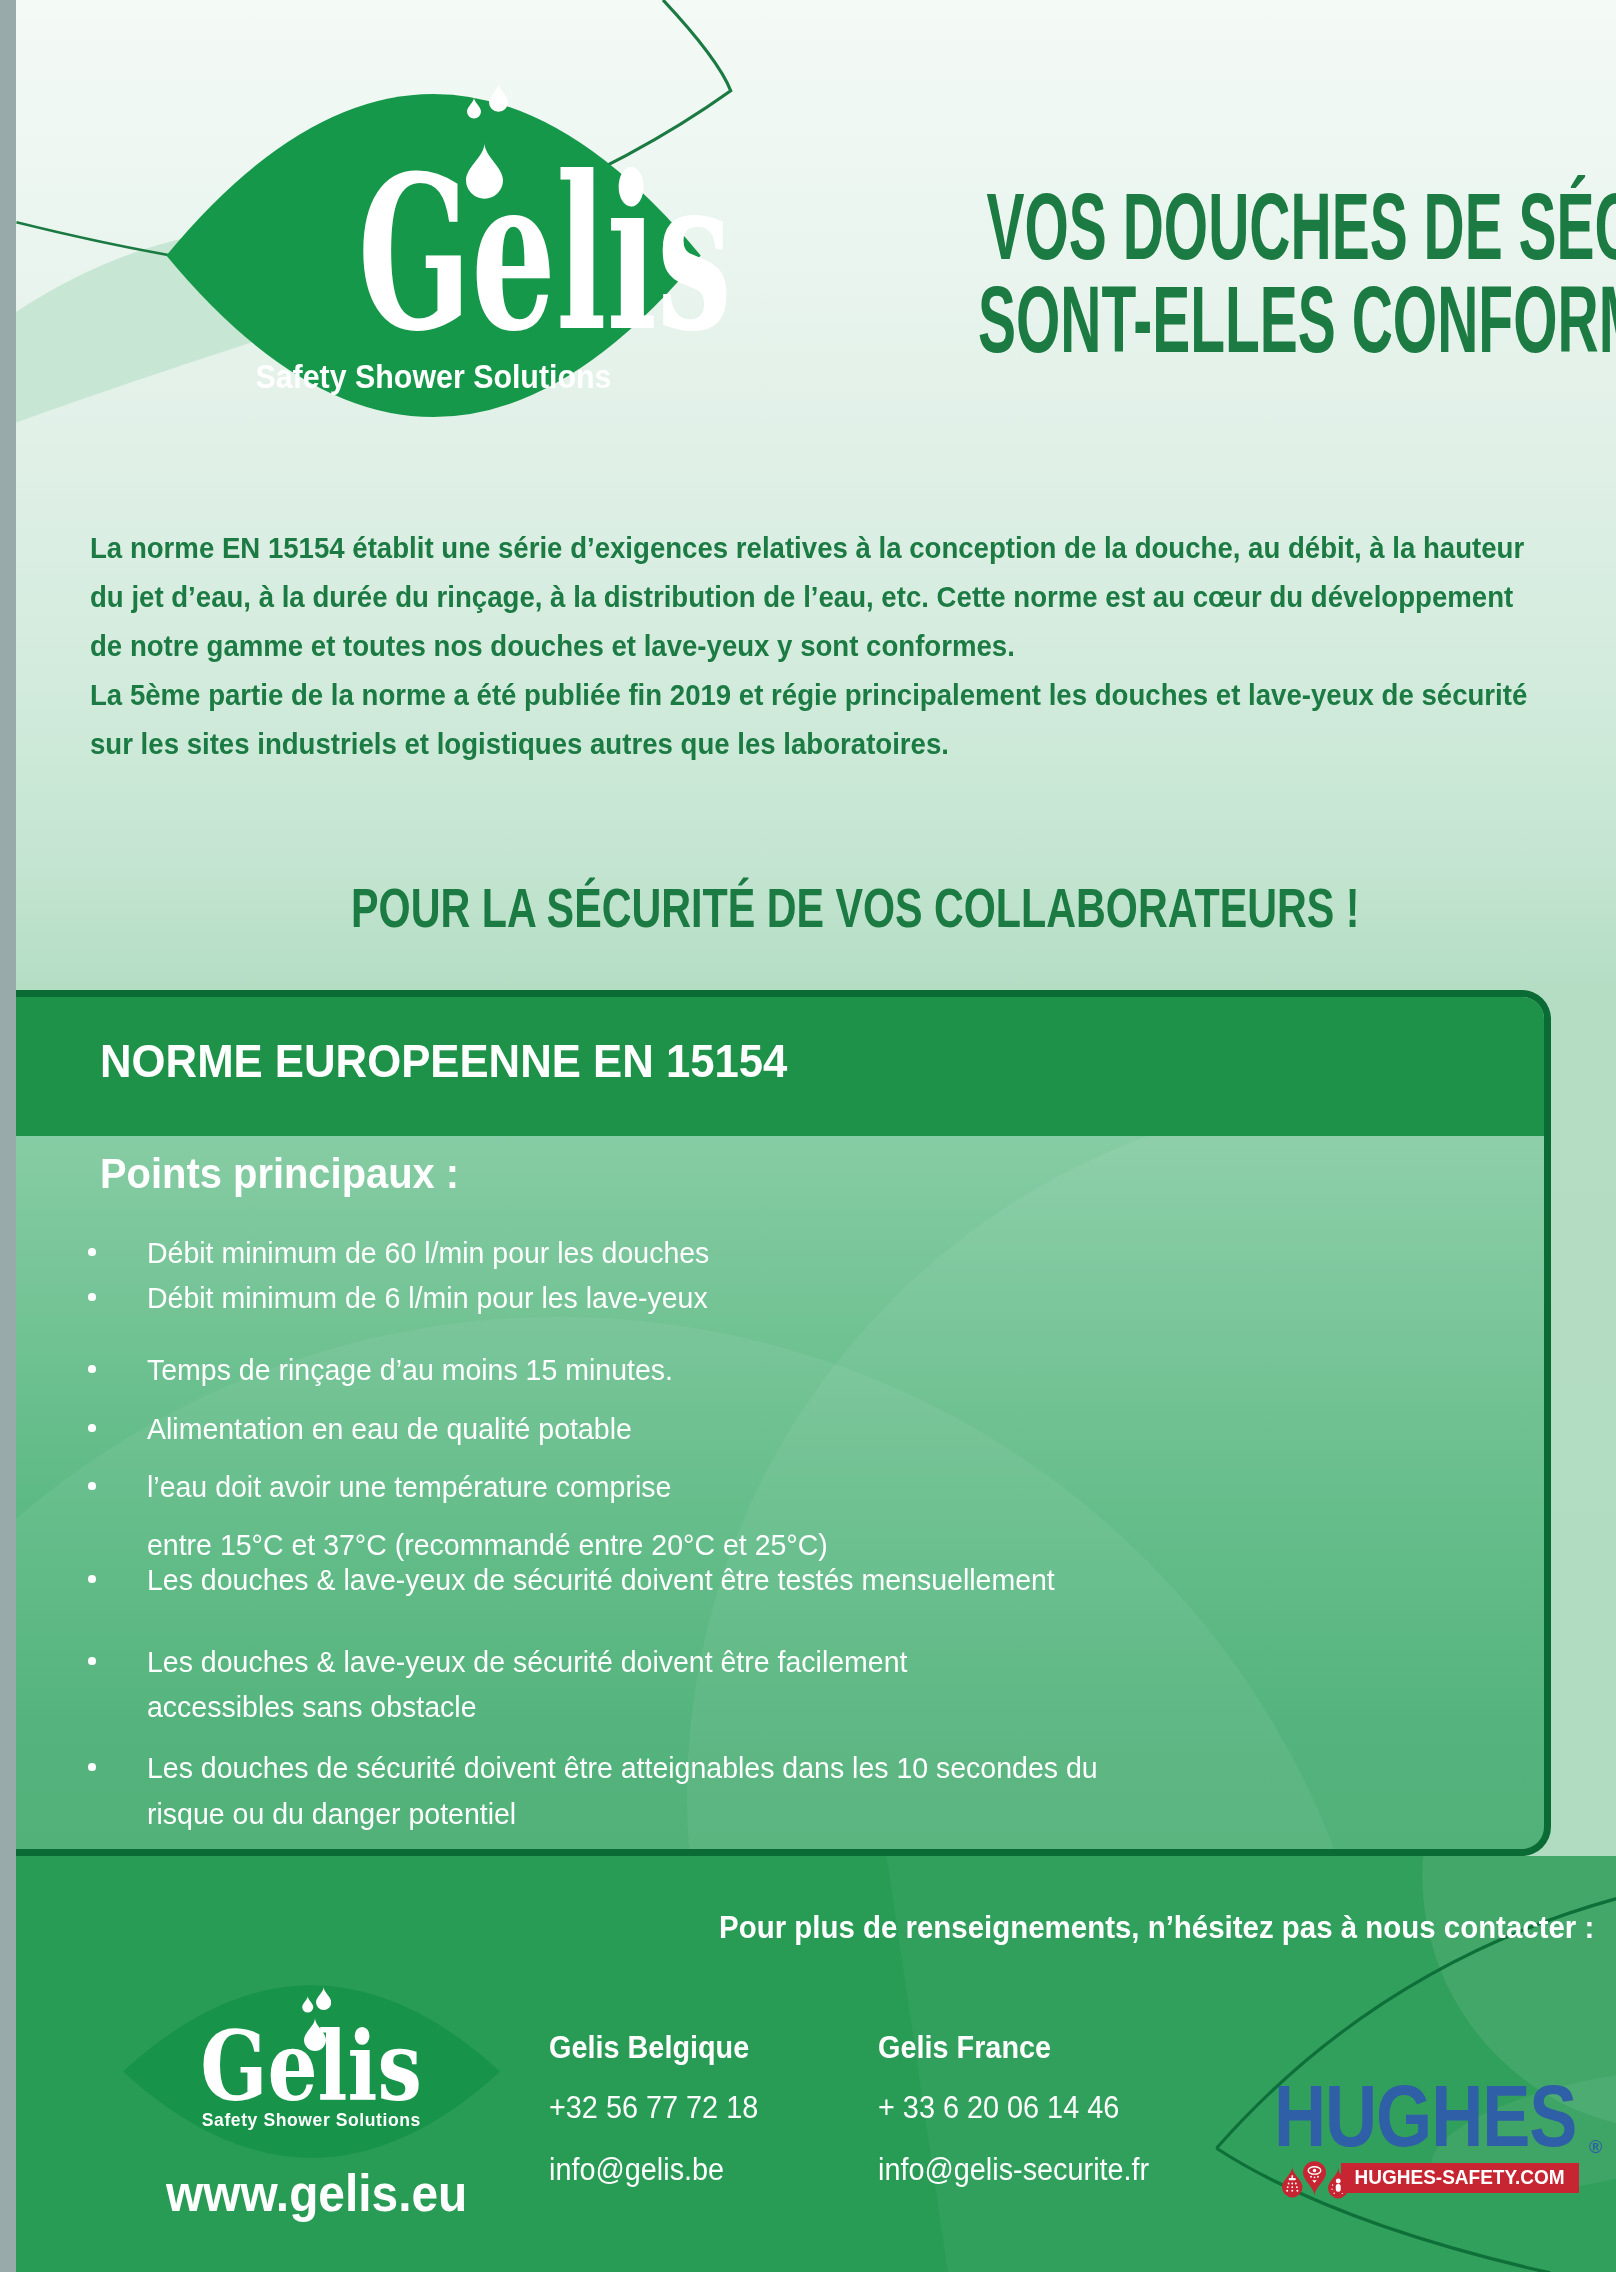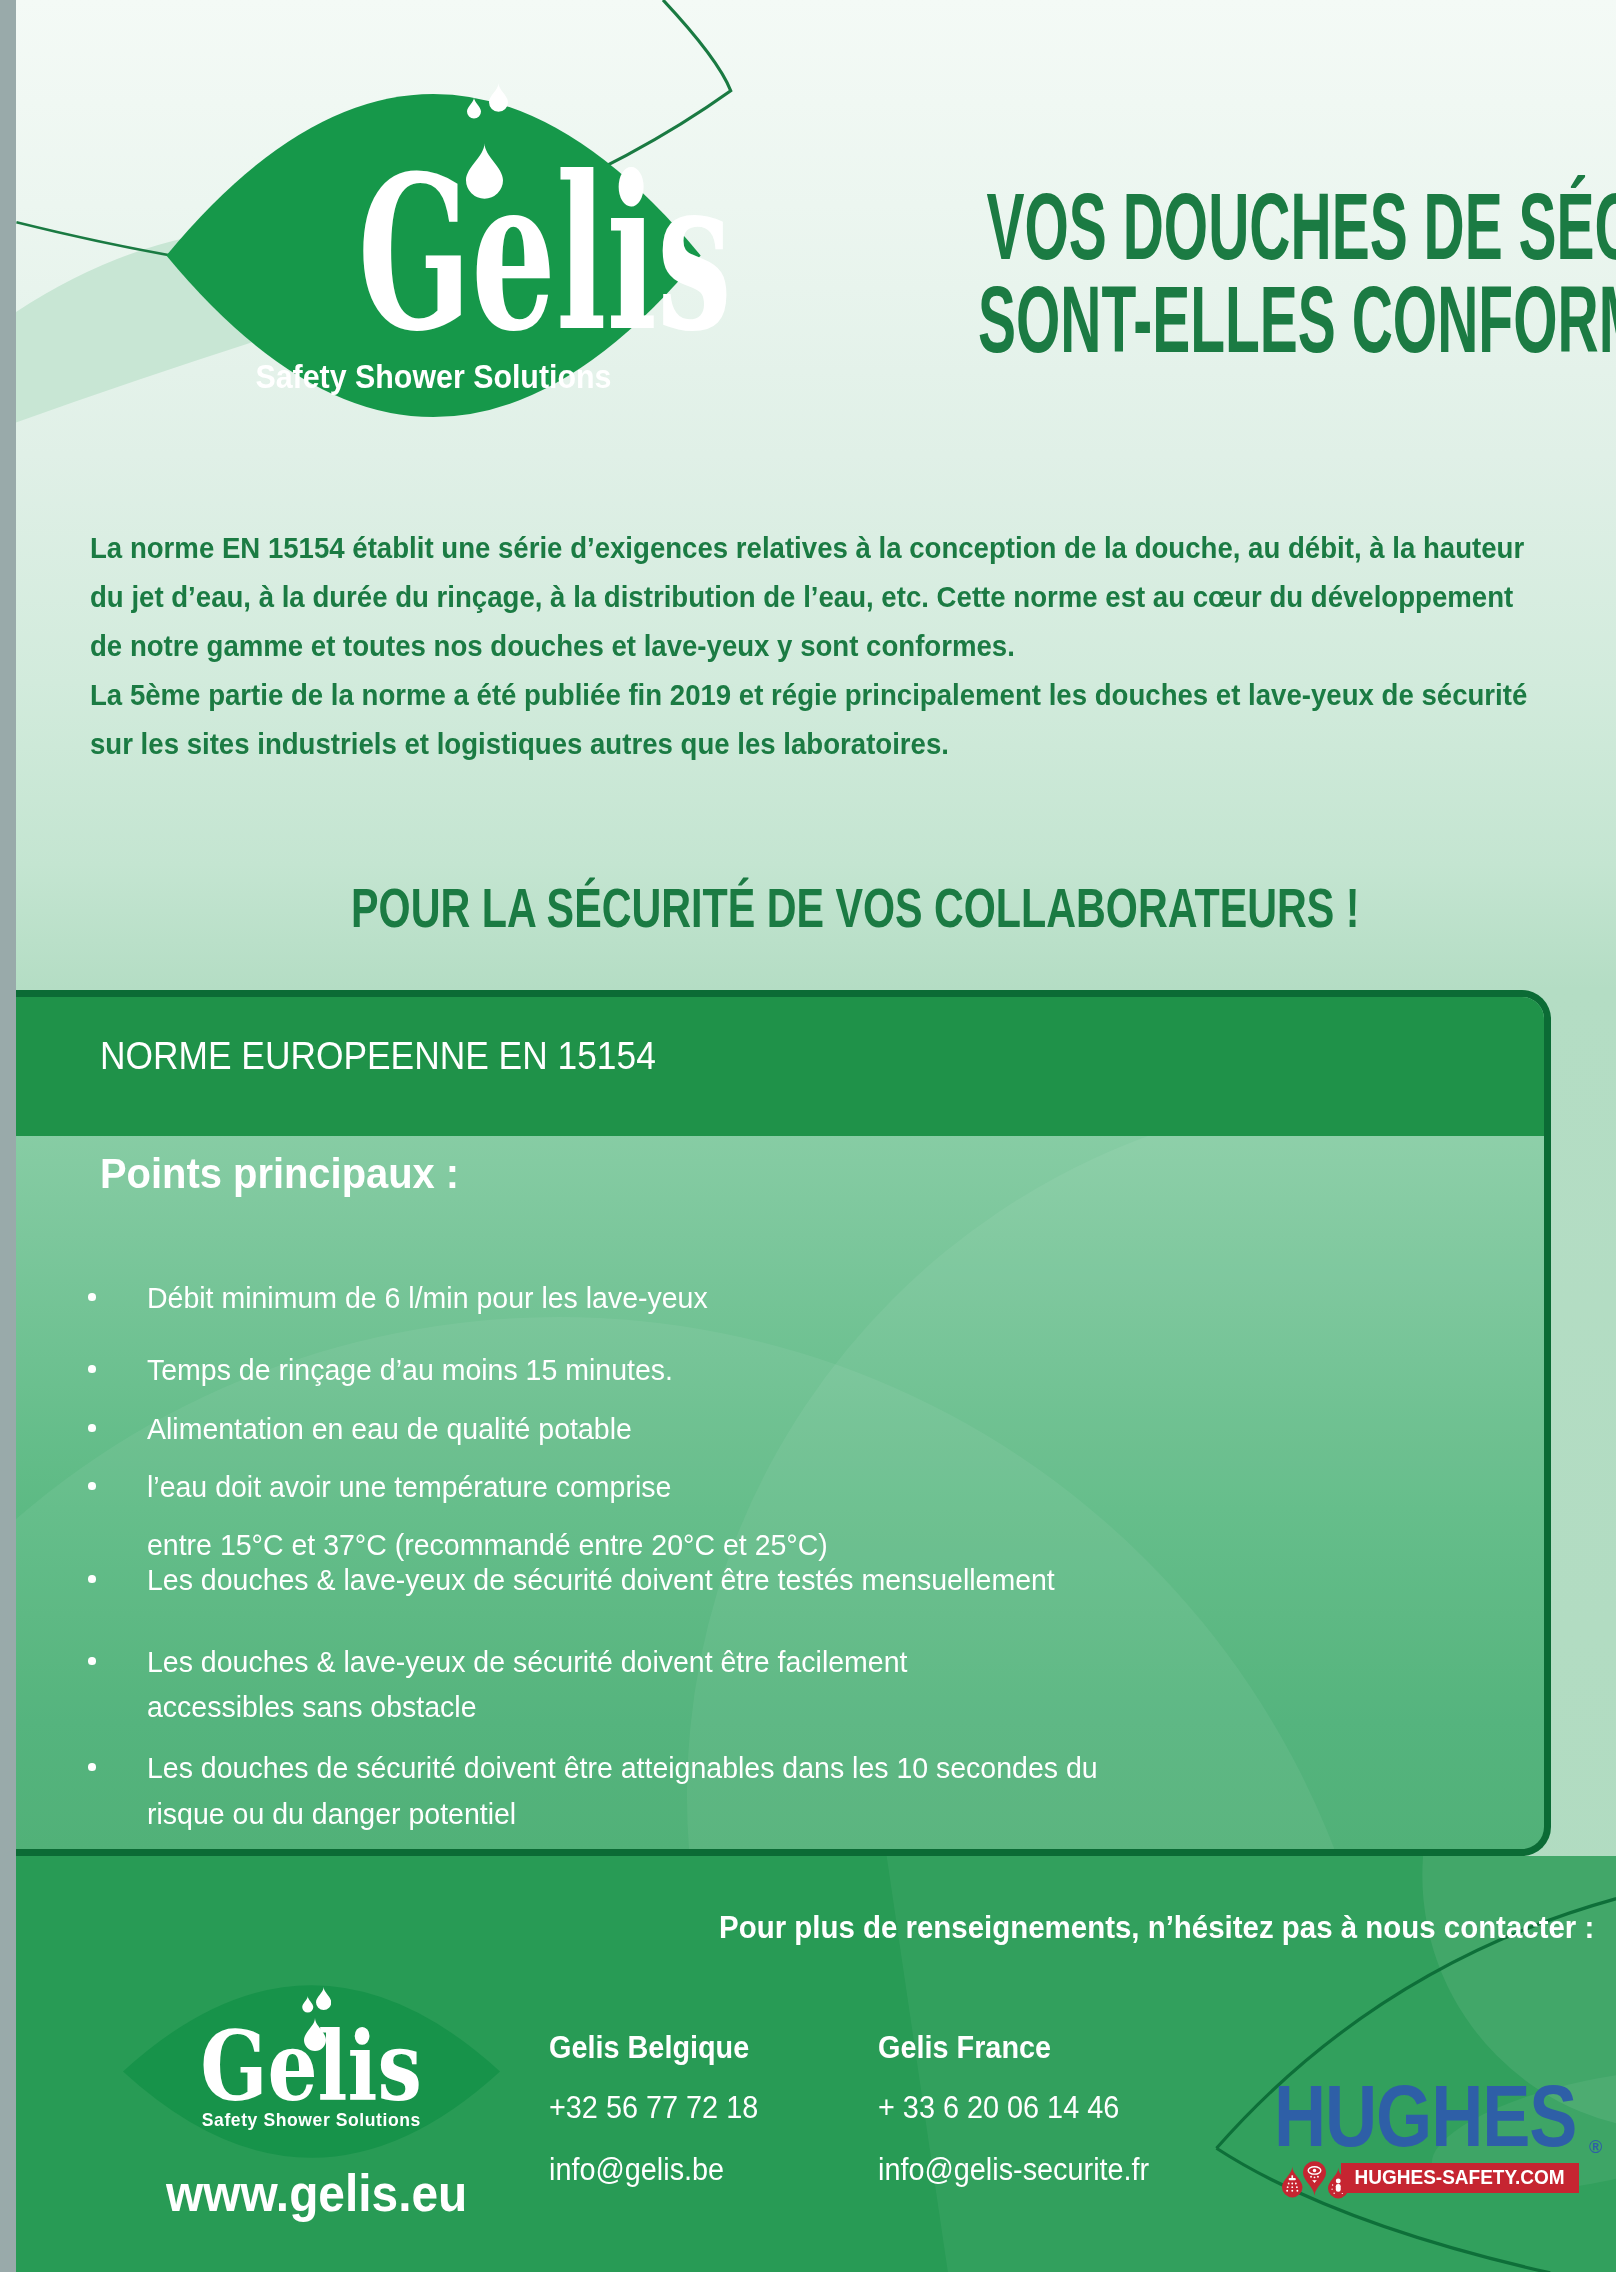--- a/index.html
+++ b/index.html
@@ -36,21 +36,21 @@
   .intro{left:74px;top:523px;color:#1b7b43;font-weight:700;font-size:30px;line-height:49px}
   .cta{left:63px;top:877px;width:1553px;text-align:center;color:#1b7b43;
     font-weight:700;font-size:55px;line-height:62px}
 
   
   .panel{left:-32px;top:990px;width:1567px;height:866px;box-sizing:border-box;
     border:7.7px solid #0b6b35;border-left:none;border-radius:0 29px 29px 0;overflow:hidden;
     background:linear-gradient(180deg,#96d4af 0%,#7cc79c 28%,#5dba84 60%,#4bb076 85%,#47ad70 100%)}
   .panel .circ{position:absolute;border-radius:50%;background:rgba(255,255,255,.06)}
   .panel-header{position:absolute;left:0;top:0;width:100%;height:139px;background:#1f9249}
-  .panel-header-text{position:absolute;left:116px;top:40px;color:#fff;font-weight:400;font-size:38px;line-height:1}
+  .panel-header-text{position:absolute;left:116px;top:40px;color:#fff;font-weight:700;font-size:47px;line-height:1}
   .panel-sub{position:absolute;left:116px;top:156px;color:#fff;font-weight:700;font-size:42px;line-height:1}
   .b-row,.b-cont{position:absolute;color:#fff;font-size:30px;line-height:38px}
   .b-row{left:104px}
   .b-cont{left:163px}
   .b-dot{position:absolute;left:0;top:14px;width:7.7px;height:7.7px;border-radius:50%;background:#fff}
   .b-text{margin-left:59px}
 
   
   .footer{left:0;top:1856px;width:1616px;height:417px;background:#289b55;overflow:hidden;color:#fff}
   .f-heading{position:absolute;left:0;top:53px;width:1616px;text-align:right;font-weight:700;font-size:32px}
@@ -129,20 +129,24 @@
     <div class="circ" style="left:-256px;top:320px;width:1662px;height:1662px"></div>
     <div class="panel-header">
       <div class="panel-header-text">
         <span class="sx ox-l s93">NORME EUROPEENNE EN 15154</span>
       </div>
     </div>
     <div class="panel-sub">
       <span class="sx ox-l s95">Points principaux :</span>
     </div>
 
+    <div class="b-row" style="top:237px">
+      <span class="b-dot"></span>
+      <span class="b-text sx ox-l s95">Débit minimum de 60 l/min pour les douches</span>
+    </div>
     <div class="b-row" style="top:282px">
       <span class="b-dot"></span>
       <span class="b-text sx ox-l s95">Débit minimum de 6 l/min pour les lave-yeux</span>
     </div>
     <div class="b-row" style="top:354px">
       <span class="b-dot"></span>
       <span class="b-text sx ox-l s95">Temps de rinçage d’au moins 15 minutes.</span>
     </div>
     <div class="b-row" style="top:413px">
       <span class="b-dot"></span>

